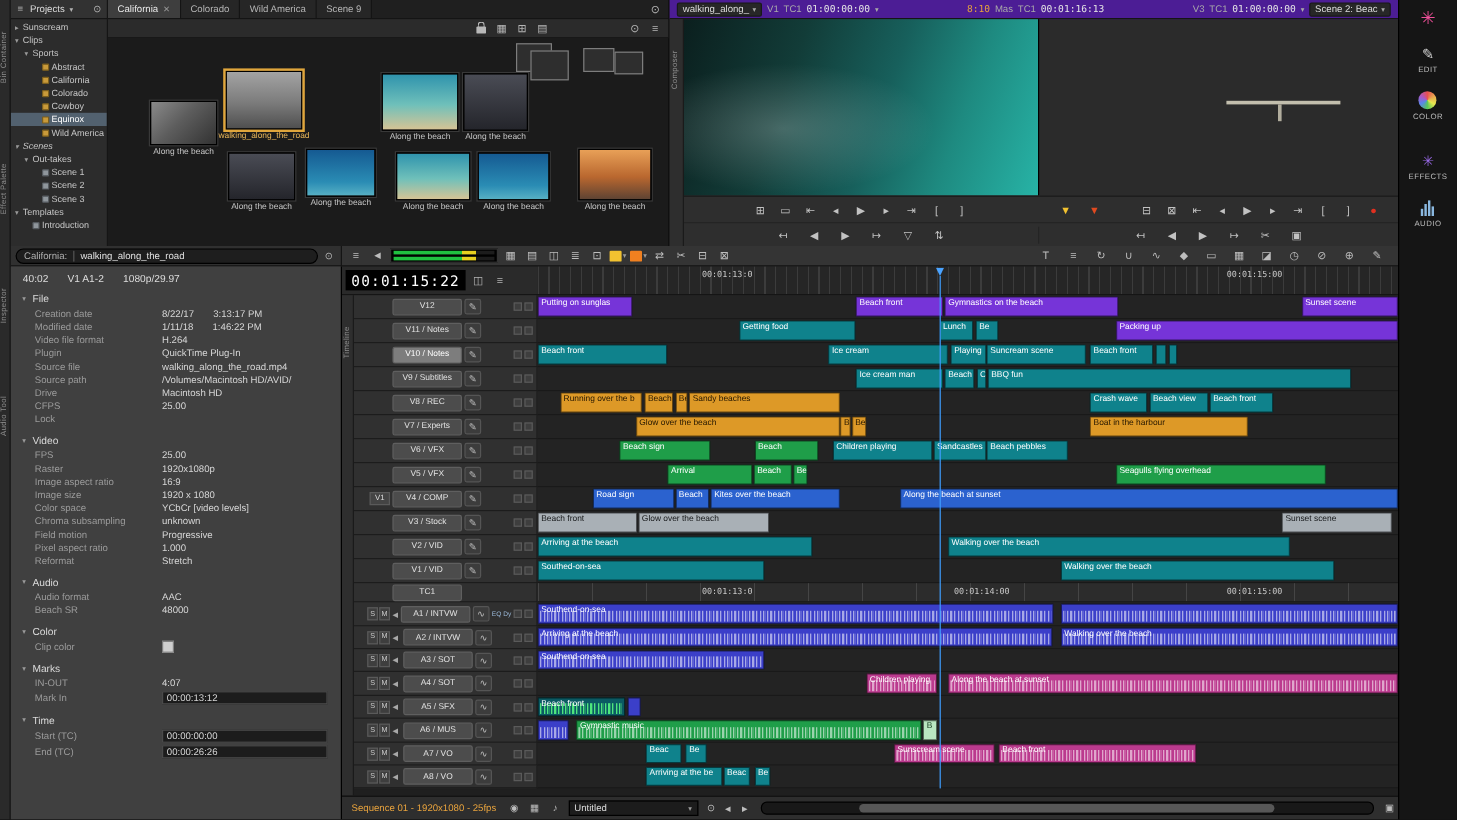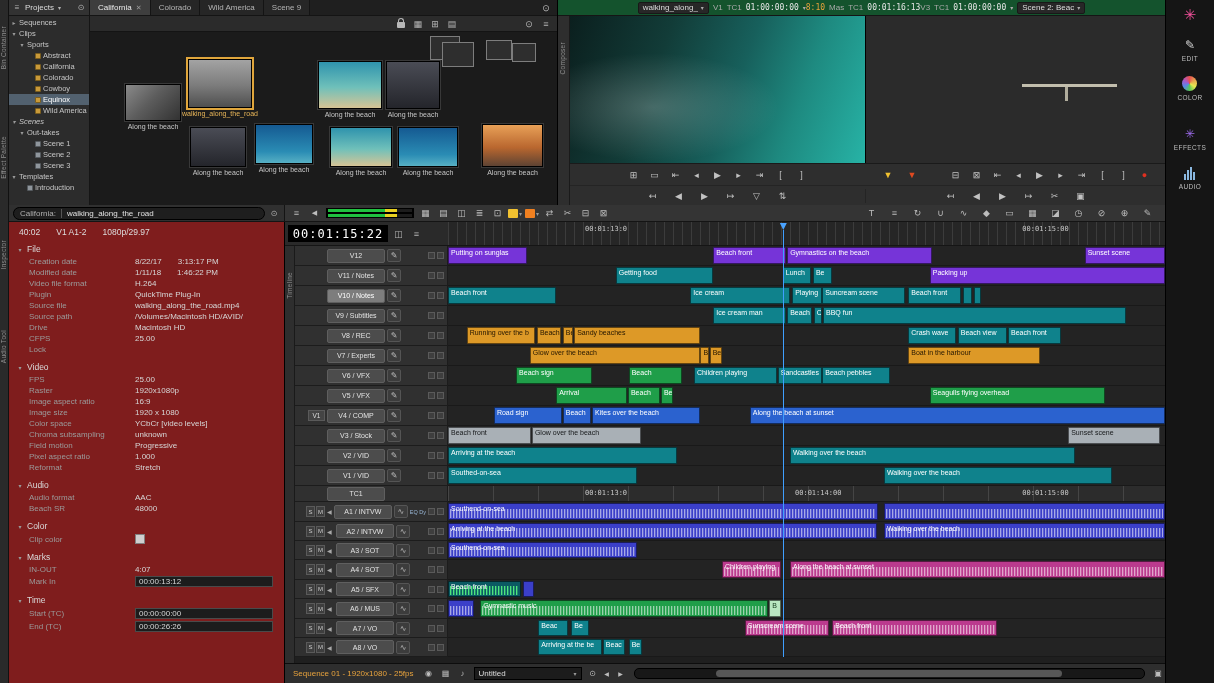--- a/index.html
+++ b/index.html
@@ -39,21 +39,21 @@
 .bclip.sel .blabel{color:#e9b658}
 .g-rock{background:linear-gradient(135deg,#8a8a8a 0%,#5d5d5d 45%,#323232 100%)}
 .g-road{background:linear-gradient(180deg,#a3a3a3 0%,#7b7b7b 55%,#4f4f4f 100%)}
 .g-beach1{background:linear-gradient(180deg,#2f93ad 0%,#6fc0ba 55%,#d6c495 100%)}
 .g-dark{background:linear-gradient(180deg,#4a4c55 0%,#24252b 100%)}
 .g-ocean{background:linear-gradient(180deg,#155a92 0%,#2a8cb4 70%,#57b0c4 100%)}
 .g-sunset{background:linear-gradient(180deg,#e8a057 0%,#b9672f 55%,#5e4333 100%)}
 
 #composer{left:558px;top:0;width:607px;height:205px;background:#2b2b2b}
 #composer-strip{position:absolute;left:0;top:16px;bottom:0;width:12px;background:#2e2e2e;border-right:1px solid #1a1a1a}
-#composer-bar{display:flex;align-items:center;height:16px;background:#14532d;border-bottom:1px solid #151515;padding:0 6px;justify-content:center}
+#composer-bar{display:flex;align-items:center;height:16px;background:#4c1d95;border-bottom:1px solid #151515;padding:0 6px;justify-content:space-between}
 .cgroup{display:flex;align-items:center;gap:4px;white-space:nowrap}
 .cmenu{display:flex;align-items:center;gap:3px;background:#272727;border:1px solid #181818;height:12px;padding:0 4px;border-radius:2px;color:#ddd}
 .tcw{font-family:"DejaVu Sans Mono",monospace;font-size:8px;color:#e6e6e6}
 .amber{color:#e8a33d}
 .dim{color:#aaa}
 #monitors{position:absolute;left:12px;top:16px;right:0;height:147px;display:flex}
 #mon-left{width:295px;height:100%;position:relative;background:radial-gradient(ellipse at 28% 62%,rgba(255,255,255,.22),transparent 42%),linear-gradient(110deg,#0b1f1e 0%,#123c38 30%,#17605c 55%,#1e8a80 75%,#27b3a6 100%)}
 #mon-right{flex:1;height:100%;position:relative;border-left:1px solid #000;background:linear-gradient(180deg,#a9cde9 0%,#87b3d9 22%,#40 80af 38%,#1f5f95 55%,#2a6f85 65%,#3a7a5a 78%,#5c6b8b 88%,#7a6a9a 100%)}
 .bridge{position:absolute;right:16%;top:46%;width:32%;height:3px;background:#ddd8c4;opacity:.85}
 .bridge:after{content:"";position:absolute;left:45%;top:3px;width:3px;height:14px;background:#c9c4b1}
@@ -72,21 +72,21 @@
 .rail-item{display:flex;flex-direction:column;align-items:center;gap:3px}
 .rail-label{font-size:6.5px;color:#bdbdbd;letter-spacing:.4px}
 .rglyph{font-size:12px;color:#d8d8d8}
 .wheel{width:15px;height:15px;border-radius:50%;background:conic-gradient(#e85050,#e8a850,#e8e850,#58c858,#5888e8,#a858c8,#e85050)}
 .abars{display:flex;gap:1px;align-items:flex-end;height:13px}
 .abars span{width:2px;background:#8ab8e0;display:inline-block}
 
 #qsearch{left:9px;top:205px;width:276px;height:17px;background:#303030;border-bottom:1px solid #141414;border-right:1px solid #141414;display:flex;align-items:center;padding:0 4px;gap:3px}
 .qfield{flex:1;height:13px;background:#1e1e1e;border:1px solid #000;border-radius:7px;display:flex;align-items:center;font-size:8px;padding:0 6px;gap:5px;overflow:hidden;white-space:nowrap}
 .qdiv{width:1px;height:9px;background:#555}
-#inspector{left:9px;top:222px;width:276px;height:461px;background:#7f1d1d;border-right:1px solid #000;overflow:hidden;padding-top:3px}
+#inspector{left:9px;top:222px;width:276px;height:461px;background:#404040;border-right:1px solid #000;overflow:hidden;padding-top:3px}
 .isum{display:flex;gap:16px;padding:2px 0 5px 10px;font-size:8.5px;color:#ddd}
 .isec{margin-bottom:5px}
 .isec-h{display:flex;align-items:center;gap:4px;padding:2px 0 2px 8px;color:#dadada;font-size:8.5px}
 .irow{display:flex;align-items:center;padding:1px 0 1px 20px;font-size:8px;min-height:10px}
 .ilabel{width:106px;min-width:106px;color:#9b9b9b;white-space:nowrap;overflow:hidden}
 .ival{color:#d6d6d6;white-space:nowrap}
 .ival2{color:#d6d6d6;margin-left:16px;white-space:nowrap}
 .ifield{width:138px;height:11px;background:#1c1c1c;border:1px solid #4a4a4a;color:#d6d6d6;display:flex;align-items:center;padding:0 3px;font-size:8px}
 .chk{width:10px;height:10px;background:#cfcfcf;border:1px solid #808080}
 
@@ -161,21 +161,21 @@
 <div class="panel" id="proj-header">
   <span class="mico">≡</span>
   <span style="color:#ddd">Projects</span>
   <span class="mico" style="font-size:6px;width:7px">▾</span>
   <span class="mico" style="margin-left:auto">⊙</span>
 </div>
 <div class="panel" id="proj-tree">
     <div id="tree">
       <div class="tree-item" style="padding-left: 2px;">
         <span class="tri">▸</span>
-        <span class="tlabel">Sequences</span>
+        <span class="tlabel">Sunscream</span>
       </div>
       <div class="tree-item" style="padding-left: 2px;">
         <span class="tri">▾</span>
         <span class="tlabel">Clips</span>
       </div>
       <div class="tree-item" style="padding-left: 10px;">
         <span class="tri">▾</span>
         <span class="tlabel">Sports</span>
       </div>
       <div class="tree-item" style="padding-left: 18px;">

